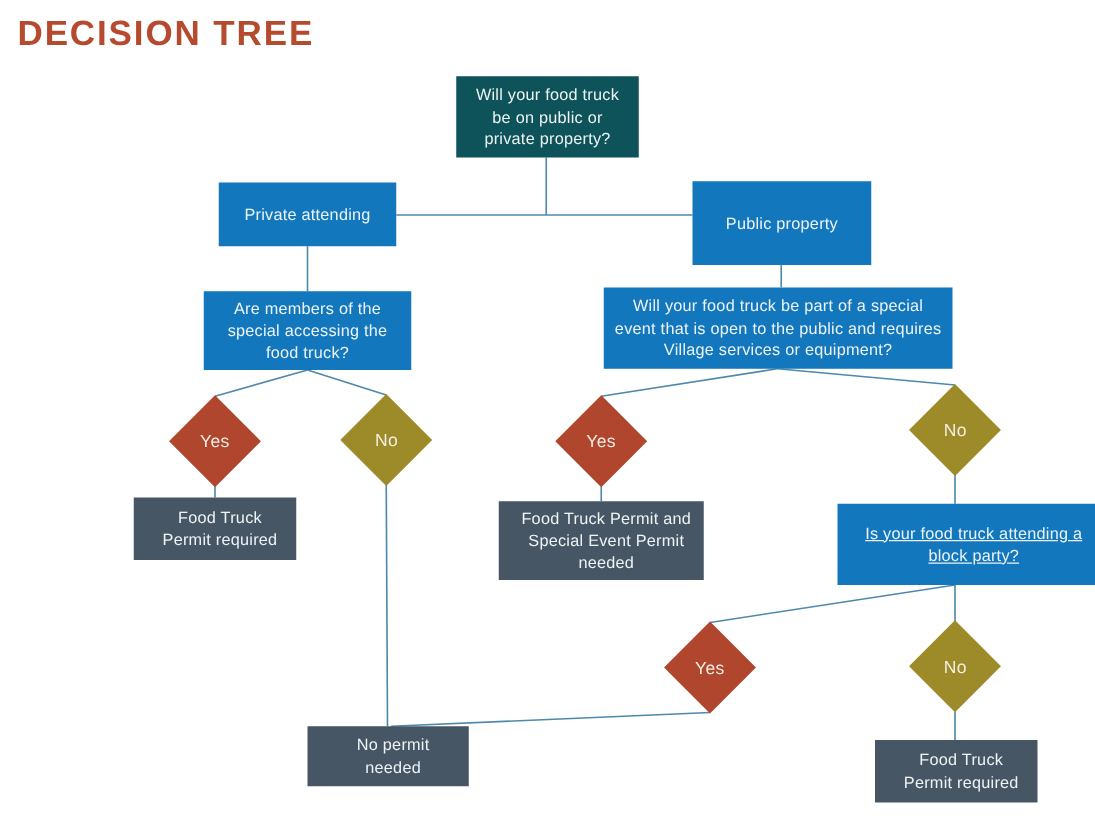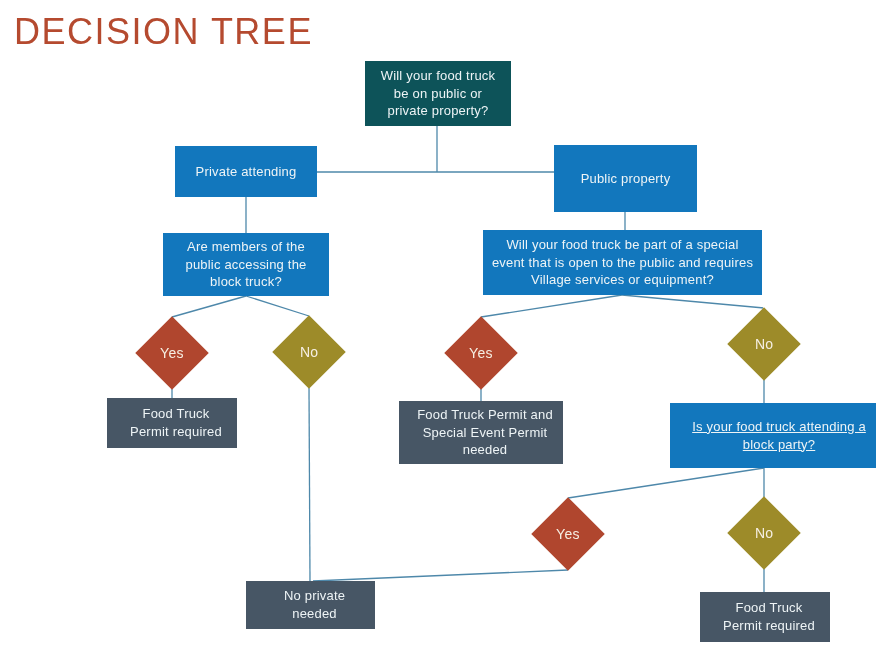--- a/index.html
+++ b/index.html
@@ -12,21 +12,21 @@
   .canvas{
     position:relative; width:876px; height:654px; background:#ffffff;
     font-family:"Liberation Sans", sans-serif; overflow:hidden;
   }
   .title-block{position:absolute; left:14px; top:10px;}
   .title-line1{
     font-size:30px; font-weight:bold; color:var(--title-teal);
     letter-spacing:0.5px; line-height:1.25;
   }
   .title-line2{
-    font-size:36px; font-weight:normal; color:var(--title-red);
+    font-size:28px; font-weight:bold; color:var(--title-red);
     letter-spacing:1.5px; line-height:1.2;
   }
   svg.wires{position:absolute; left:0; top:0; width:876px; height:654px;}
   svg.wires path{stroke:var(--line); stroke-width:1.3; fill:none;}
   .node{
     position:absolute; display:flex; align-items:center; justify-content:center;
     text-align:center; color:var(--text-light); font-size:13px; line-height:1.38;
     letter-spacing:0.2px; padding:4px 8px;
   }
   .node.teal{background:var(--teal-dark);}
@@ -92,21 +92,21 @@
 
   <div class="node blue" id="n-private">
     <span>Private attending</span>
   </div>
 
   <div class="node blue" id="n-public">
     <span>Public property</span>
   </div>
 
   <div class="node blue" id="q-access">
-    <span>Are members of the public accessing the block truck?</span>
+    <span>Are members of the special accessing the food truck?</span>
   </div>
 
   <div class="node blue" id="q-event">
     <span>Will your food truck be part of a special event that is open to the public and requires Village services or equipment?</span>
   </div>
 
   <div class="diamond red" id="d-access-yes">
     <span>Yes</span>
   </div>
 
@@ -136,20 +136,20 @@
 
   <div class="diamond red" id="d-block-yes">
     <span>Yes</span>
   </div>
 
   <div class="diamond olive" id="d-block-no">
     <span>No</span>
   </div>
 
   <div class="node slate" id="r-no-permit">
-    <span>No private needed</span>
+    <span>No permit needed</span>
   </div>
 
   <div class="node slate" id="r-permit-right">
     <span>Food Truck Permit required</span>
   </div>
 
 </div>
 
 </body></html>

